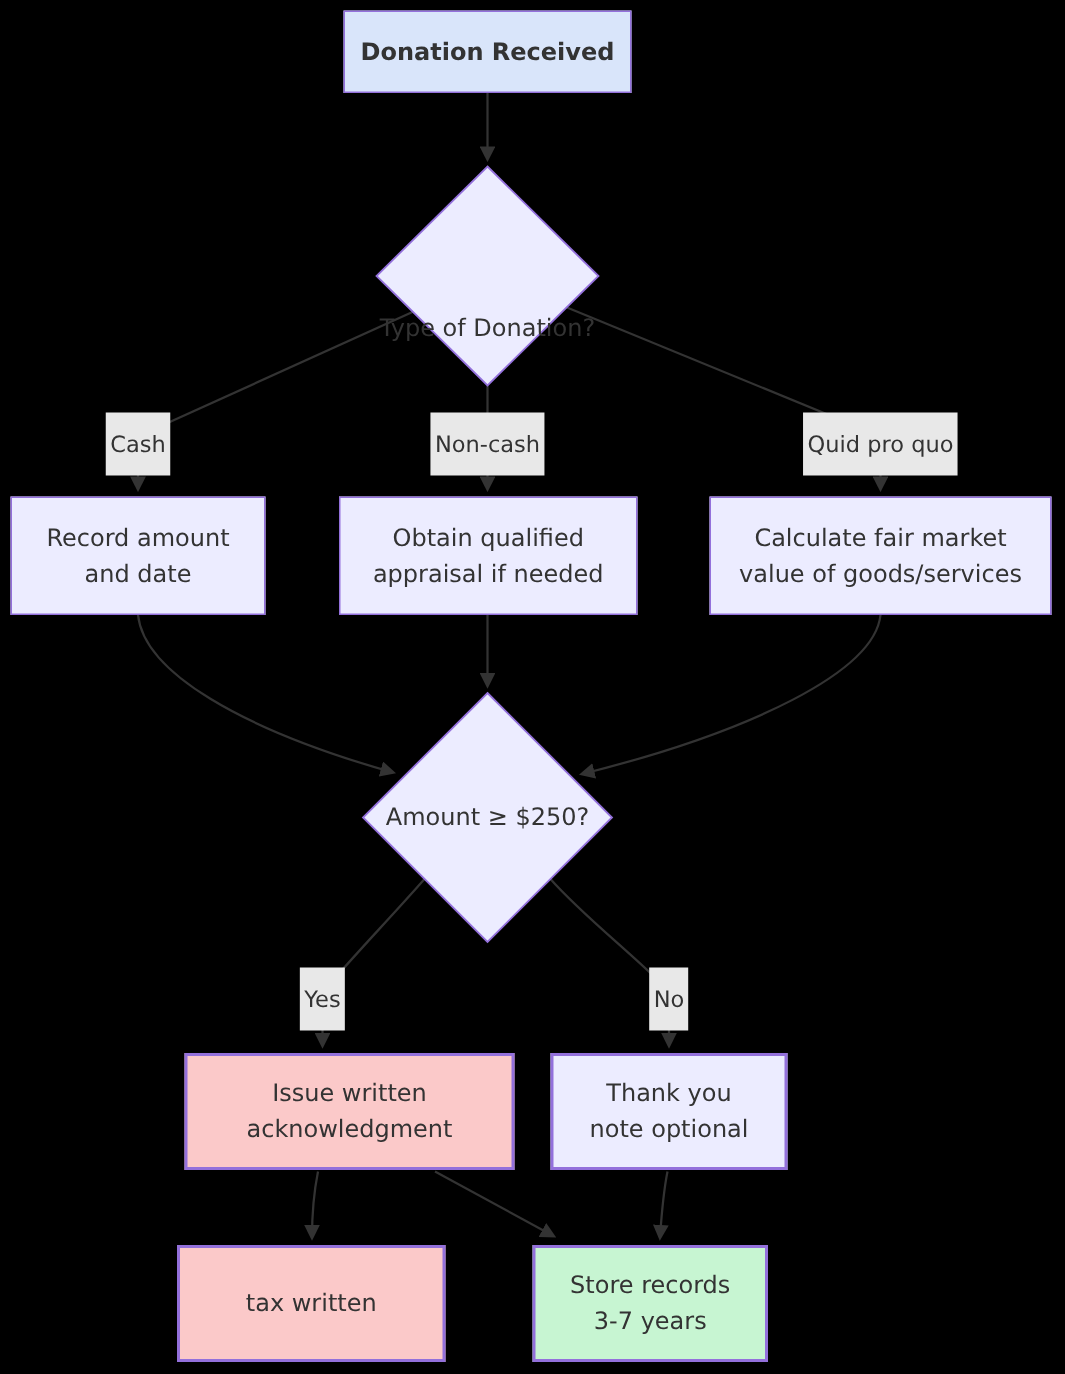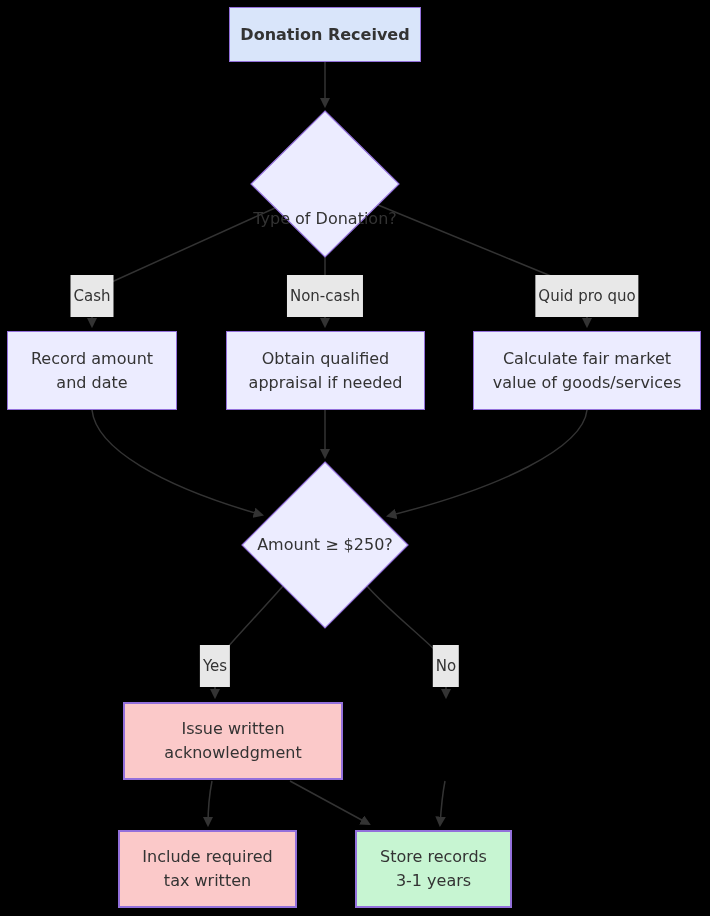--- a/index.html
+++ b/index.html
@@ -133,29 +133,32 @@
   <div class="node" style="left:473px; top:331px; width:228px; height:79px;">
     <span>Calculate fair market</span>
     <span>value of goods/services</span>
   </div>
 
   <div class="node pink-node" style="left:123px; top:702px; width:220px; height:78px;">
     <span>Issue written</span>
     <span>acknowledgment</span>
   </div>
 
+  <div class="node lav-thick" style="left:367px; top:702px; width:158px; height:78px;">
+    <span>Thank you</span>
+    <span>note optional</span>
+  </div>
 
   <div class="node pink-node" style="left:118px; top:830px; width:179px; height:78px;">
-    <span>Include required</span>
     <span>tax written</span>
   </div>
 
   <div class="node green-node" style="left:355px; top:830px; width:157px; height:78px;">
     <span>Store records</span>
-    <span>3-1 years</span>
+    <span>3-7 years</span>
   </div>
 
   <div class="diamond-text" style="left:325px; top:184px;margin-top:35px;">
     <span>Type of</span>
     <span>Donation?</span>
   </div>
 
   <div class="diamond-text" style="left:325px; top:545px;">
     <span>Amount ≥ $250?</span>
   </div>

